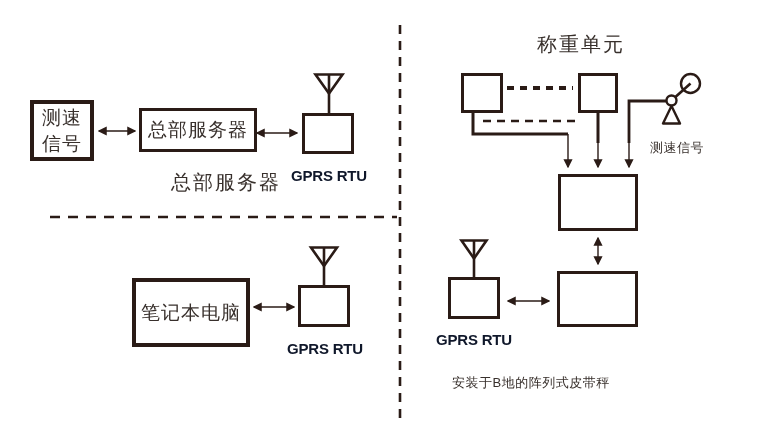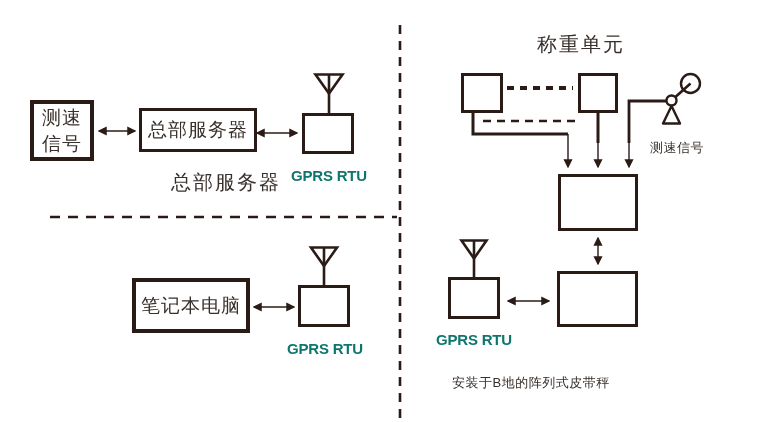--- a/index.html
+++ b/index.html
@@ -31,21 +31,21 @@
     font-size:13px;
     white-space:nowrap;
     letter-spacing:0.5px;
   }
   .label.title{font-size:20px;letter-spacing:2px;}
   .label.rtu{
     font-size:15px;
     font-weight:bold;
     letter-spacing:-0.2px;
     text-align:center;
-    color:#0f766e;
+    color:#0f172a;
   }
 </style>
 </head>
 <body>
 
 <div class="canvas">
 
   <svg class="wires" width="758" height="422" viewBox="0 0 758 422">
     <defs>
       <marker id="ah" viewBox="0 0 10 10" refX="8.5" refY="5" markerWidth="6.5" markerHeight="6.5" orient="auto-start-reverse">
@@ -105,21 +105,21 @@
   <div class="box" style="left:139px;top:108px;width:118px;height:44px;">
     <span>总部服务器</span>
   </div>
 
   <div class="box" style="left:302px;top:113px;width:52px;height:41px;"></div>
 
   <div class="label rtu" style="left:289px;top:167px;width:80px;">GPRS RTU</div>
 
   <div class="label title" style="left:171px;top:169px;">总部服务器</div>
 
-  <div class="box thick" style="left:132px;top:278px;width:118px;height:55px;">
+  <div class="box thick" style="left:132px;top:278px;width:118px;height:69px;">
     <span>笔记本电脑</span>
   </div>
 
   <div class="box" style="left:298px;top:285px;width:52px;height:42px;"></div>
 
   <div class="label rtu" style="left:285px;top:340px;width:80px;">GPRS RTU</div>
 
 
   <div class="label title" style="left:537px;top:31px;">称重单元</div>
 

